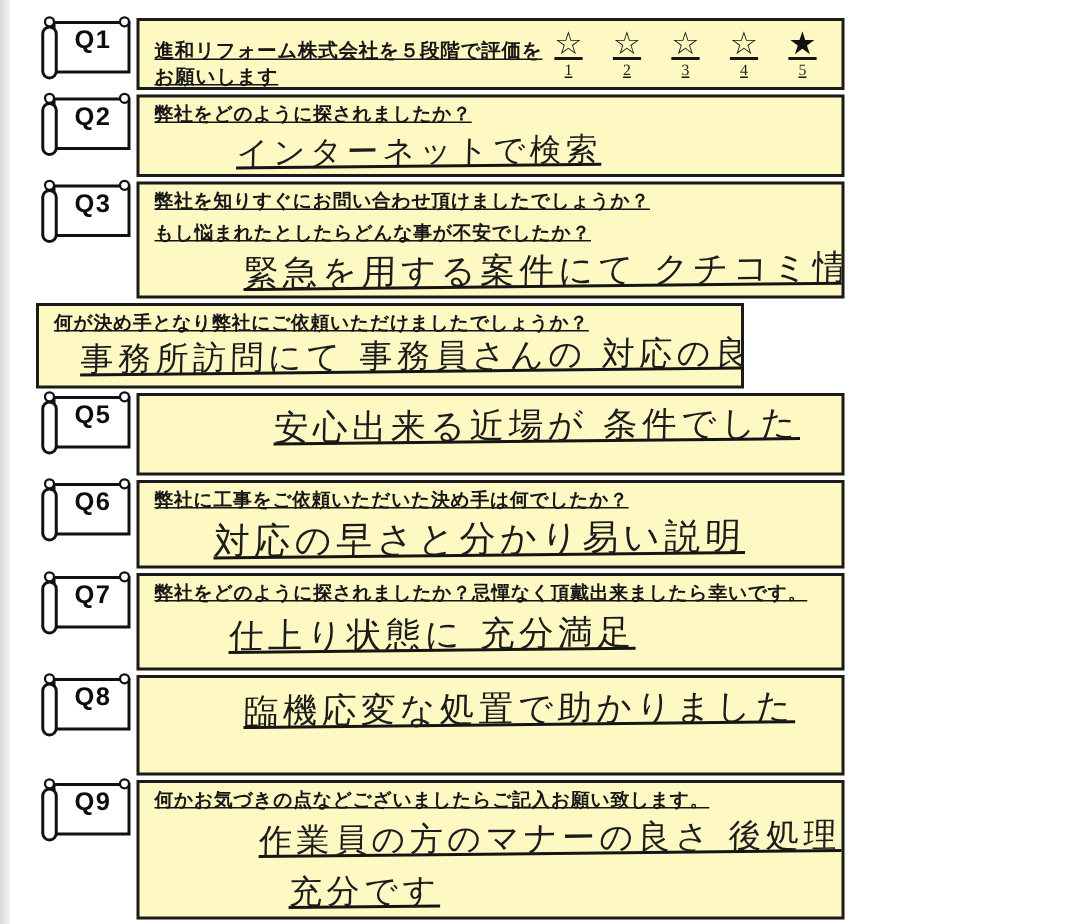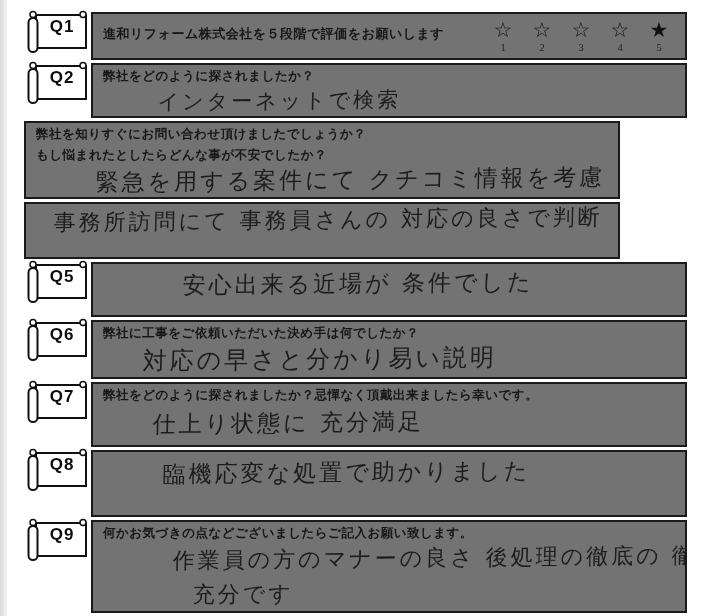--- a/index.html
+++ b/index.html
@@ -14,22 +14,22 @@
   .row{display:flex;margin-bottom:3px;}
   .label-col{width:67px;position:relative;flex:none;}
   .badge{position:absolute;left:1px;top:-2px;width:64px;height:46px;}
   .badge svg{position:absolute;left:0;top:0;}
   .badge-text{
     position:absolute;left:13px;top:7px;width:48px;text-align:center;
     font-weight:bold;font-size:17px;letter-spacing:1px;color:#0d0d0d;
     font-family:"Liberation Sans",sans-serif;
   }
   .content{
-    width:596px;box-sizing:border-box;border:2px solid #1b1b1b;background:#737373;
-    padding:3px 10px 0 10px;overflow:hidden;
+    width:472px;box-sizing:border-box;border:2px solid #1b1b1b;background:#fef9c3;
+    padding:3px 10px 0 10px;overflow:hidden;text-decoration:underline;
   }
   .q-text{
     font-family:"Liberation Serif",serif;font-weight:600;font-size:12.5px;
     line-height:17px;letter-spacing:0.5px;color:#171717;
   }
   .hand{
     font-family:"DejaVu Sans",sans-serif;font-weight:500;font-size:21px;
     letter-spacing:3px;color:#1c1c1c;white-space:nowrap;
     transform:rotate(-0.6deg) skewX(-2deg);transform-origin:left top;margin-top:3px;
   }
@@ -102,29 +102,41 @@
           <span class="badge-text">Q2</span>
         </div>
       </div>
       <div class="content">
         <div class="q-text">弊社をどのように探されましたか？</div>
         <div class="hand" style="margin-left:55px">インターネットで検索</div>
       </div>
     </div>
 
     <div class="row" style="height:78px">
+      <div class="label-col">
+        <div class="badge">
+          <svg width="64" height="46" viewBox="0 0 64 46">
+            <rect x="11" y="5" width="50" height="33" fill="#fff" stroke="#111" stroke-width="2"></rect>
+            <rect x="3.5" y="8" width="9" height="34" rx="4.5" fill="#fff" stroke="#111" stroke-width="2"></rect>
+            <circle cx="8" cy="4.5" r="3" fill="#fff" stroke="#111" stroke-width="1.5"></circle>
+            <circle cx="58" cy="4.5" r="3" fill="#fff" stroke="#111" stroke-width="1.5"></circle>
+          </svg>
+          <span class="badge-text">Q3</span>
+        </div>
+      </div>
       <div class="content">
         <div class="q-text">弊社を知りすぐにお問い合わせ頂けましたでしょうか？</div>
         <div class="q-text" style="margin-top:4px">もし悩まれたとしたらどんな事が不安でしたか？</div>
         <div class="hand" style="margin-left:60px;font-size:23px">緊急を用する案件にて クチコミ情報を考慮</div>
       </div>
     </div>
 
     <div class="row" style="height:57px">
       <div class="content">
+        <div class="q-text">何が決め手となり弊社にご依頼いただけましたでしょうか？</div>
         <div class="hand" style="margin-left:18px;margin-top:1px;font-size:22px">事務所訪問にて 事務員さんの 対応の良さで判断</div>
       </div>
     </div>
 
     <div class="row" style="height:55px">
       <div class="label-col">
         <div class="badge">
           <svg width="64" height="46" viewBox="0 0 64 46">
             <rect x="11" y="5" width="50" height="33" fill="#fff" stroke="#111" stroke-width="2"></rect>
             <rect x="3.5" y="8" width="9" height="34" rx="4.5" fill="#fff" stroke="#111" stroke-width="2"></rect>

